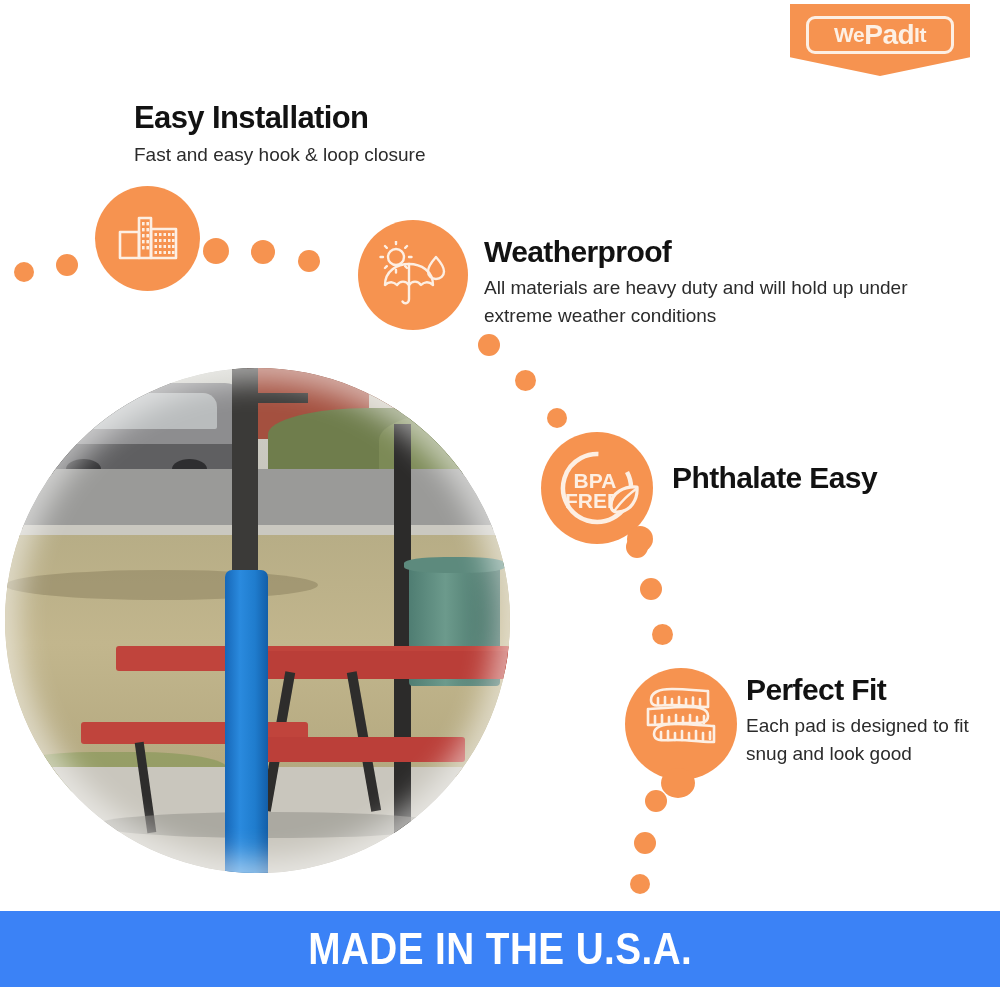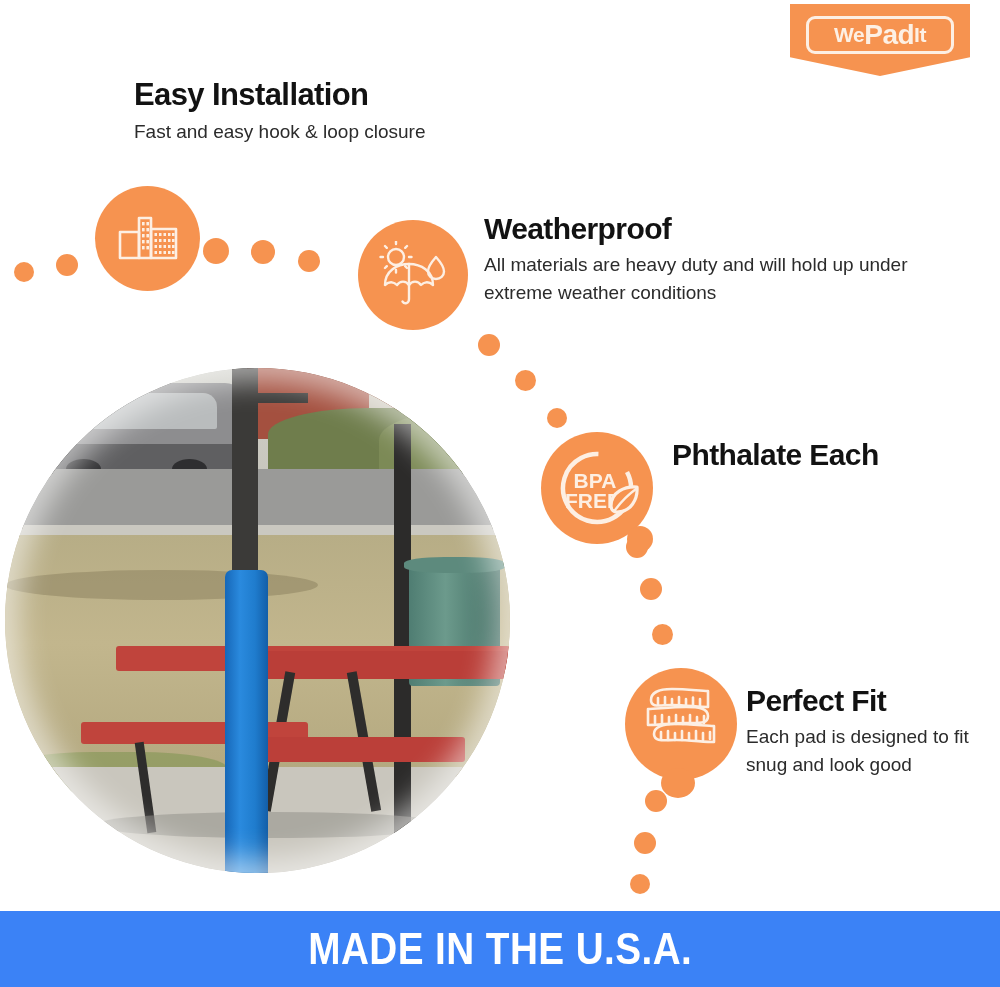--- a/index.html
+++ b/index.html
@@ -23,33 +23,33 @@
     position:absolute; left:16px; top:12px; right:16px; height:38px;
     border:3px solid #FDEFE3; border-radius:9px;
     display:flex; align-items:center; justify-content:center;
   }
   .logo-text { color:#FDF0E4; letter-spacing:-0.5px; white-space:nowrap; }
   .logo-we { font-size:21px; font-weight:bold; }
   .logo-pad { font-size:28px; font-weight:bold; }
   .logo-it { font-size:21px; font-weight:bold; }
 
   
-  .feat { position:absolute; }
+  .feat { position:absolute;margin-top:23px; }
   .feat h2 {
     font-size:30px; font-weight:bold; color:#121212;
     letter-spacing:-0.6px; line-height:1.1; margin-bottom:6px;
   }
   .feat p {
     font-size:19px; color:#2b2b2b; line-height:1.45; font-weight:400;
   }
   #feat-install { left:134px; top:78px; width:420px; }
   #feat-install h2 { font-size:31px; }
   #feat-weather { left:484px; top:212px; width:430px; }
   #feat-phthalate { left:672px; top:438px; width:300px; }
-  #feat-fit { left:746px; top:684px; width:240px; }
+  #feat-fit { left:746px; top:650px; width:240px; }
 
   
   .badge {
     position:absolute; border-radius:50%;
     background:#F69350;
     display:flex; align-items:center; justify-content:center;
   }
   #badge-install { left:95px; top:186px; width:105px; height:105px; }
   #badge-weather { left:358px; top:220px; width:110px; height:110px; }
   #badge-bpa     { left:541px; top:432px; width:112px; height:112px; }
@@ -300,21 +300,21 @@
     <h2>Easy Installation</h2>
     <p>Fast and easy hook &amp; loop closure</p>
   </div>
 
   <div class="feat" id="feat-weather">
     <h2>Weatherproof</h2>
     <p>All materials are heavy duty and will hold up under extreme weather conditions</p>
   </div>
 
   <div class="feat" id="feat-phthalate">
-    <h2>Phthalate Each</h2>
+    <h2>Phthalate Easy</h2>
   </div>
 
   <div class="feat" id="feat-fit">
     <h2>Perfect Fit</h2>
     <p>Each pad is designed to fit snug and look good</p>
   </div>
 
   <div class="footer">
     <span>MADE IN THE U.S.A.</span>
   </div>

